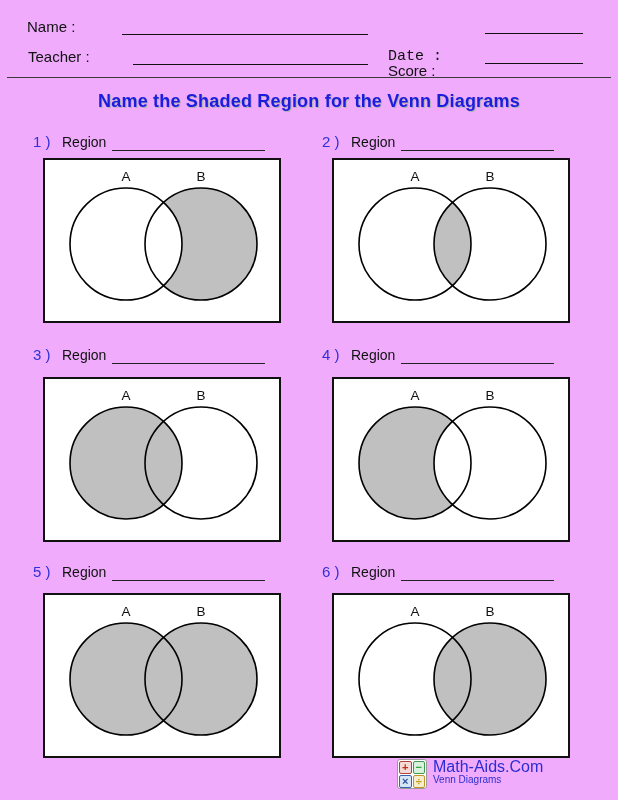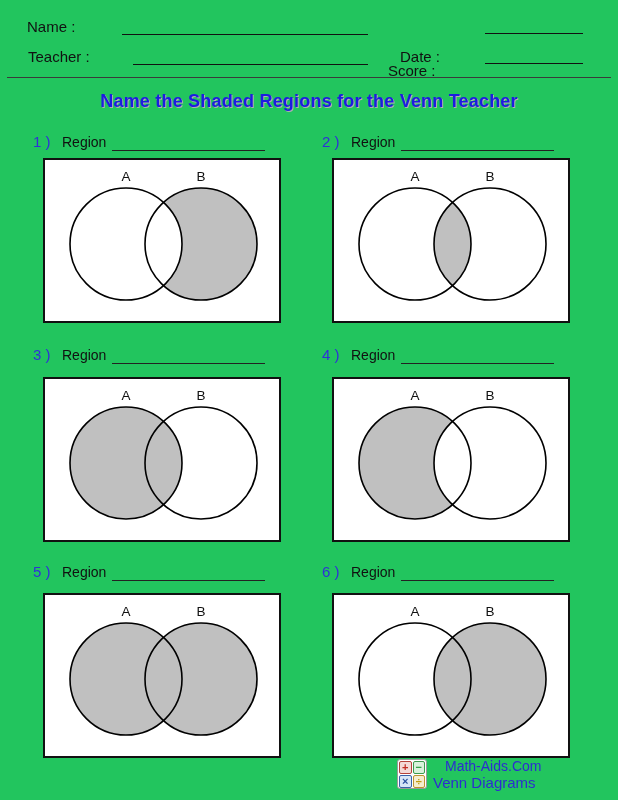--- a/index.html
+++ b/index.html
@@ -1,26 +1,26 @@
 <!DOCTYPE html>
 <html style="--title-blue: #1c1ce0; --number-blue: #3030d8; --link-blue: #2d2dd0; --shade-gray: #c0c0c0;"><head>
 <meta charset="utf-8">
 <style>
   html,body { margin:0; padding:0; background:#fff; }
   .page {
-    position:relative; width:618px; height:800px; background:#22c55e;
+    position:relative; width:618px; height:800px; background:#f0abfc;
     font-family:"Liberation Sans", sans-serif; color:#1a1a1a; overflow:hidden;
   }
 
   
   .hlabel { position:absolute; font-size:15px; color:#111; }
   .lbl-name    { left:27px;  top:18px; }
   .lbl-teacher { left:28px;  top:48px; }
   .lbl-score   { left:388px; top:18px;margin-top:44px; }
-  .lbl-date    { left:400px; top:48px; }
+  .lbl-date    { left:388px; top:48px;font-family:Liberation Mono, monospace; }
   .hline { position:absolute; border-bottom:1.6px solid #111; height:0; }
   .line-name    { left:122px; top:34px; width:246px; }
   .line-teacher { left:133px; top:64px; width:235px; }
   .line-score   { left:485px; top:33px; width:98px; }
   .line-date    { left:485px; top:63px; width:98px; }
   .divider { position:absolute; left:7px; top:77px; width:604px; border-top:1.6px solid #3a3a3a; height:0; }
 
   
   .title {
     position:absolute; left:0; top:91px; width:618px; text-align:center;
@@ -66,44 +66,44 @@
   }
   .tile {
     display:flex; align-items:center; justify-content:center;
     font-size:11px; font-weight:bold; border-radius:2px; border:1px solid; line-height:1;
   }
   .tile-plus   { background:#f4d9d6; border-color:#b4423a; color:#c22b22; }
   .tile-minus  { background:#d9f2dc; border-color:#3d9a4e; color:#2f9e44; }
   .tile-times  { background:#d7e6f7; border-color:#3a62a8; color:#2a4fa0; }
   .tile-divide { background:#f6edcf; border-color:#bd9430; color:#c09a12; }
   .site-link {
-    position:absolute; left:433px; top:758px; font-size:14px;
-    color:var(--link-blue,#2d2dd0); text-decoration:none;margin-left:12px;
+    position:absolute; left:433px; top:758px; font-size:16px;
+    color:var(--link-blue,#2d2dd0); text-decoration:none;
   }
   .site-sub {
-    position:absolute; left:433px; top:774px; font-size:15px;
+    position:absolute; left:433px; top:774px; font-size:10px;
     color:var(--link-blue,#2d2dd0);
   }
 </style>
 </head>
 <body>
 
 <div class="page">
 
   <span class="hlabel lbl-name">Name :</span>
   <span class="hline line-name"></span>
   <span class="hlabel lbl-score">Score :</span>
   <span class="hline line-score"></span>
   <span class="hlabel lbl-teacher">Teacher :</span>
   <span class="hline line-teacher"></span>
   <span class="hlabel lbl-date">Date :</span>
   <span class="hline line-date"></span>
   <div class="divider"></div>
 
-  <div class="title">Name the Shaded Regions for the Venn Teacher</div>
+  <div class="title">Name the Shaded Region for the Venn Diagrams</div>
 
   <div class="plabel c0 r0">
     <span class="pnum">1 )</span>
     <span class="pregion">Region</span>
     <span class="pline"></span>
   </div>
   <div class="pbox c0 r0" data-shade="b-only">
     <svg width="234" height="161" viewBox="0 0 234 161">
       <defs>
           <clipPath id="clipB0">

